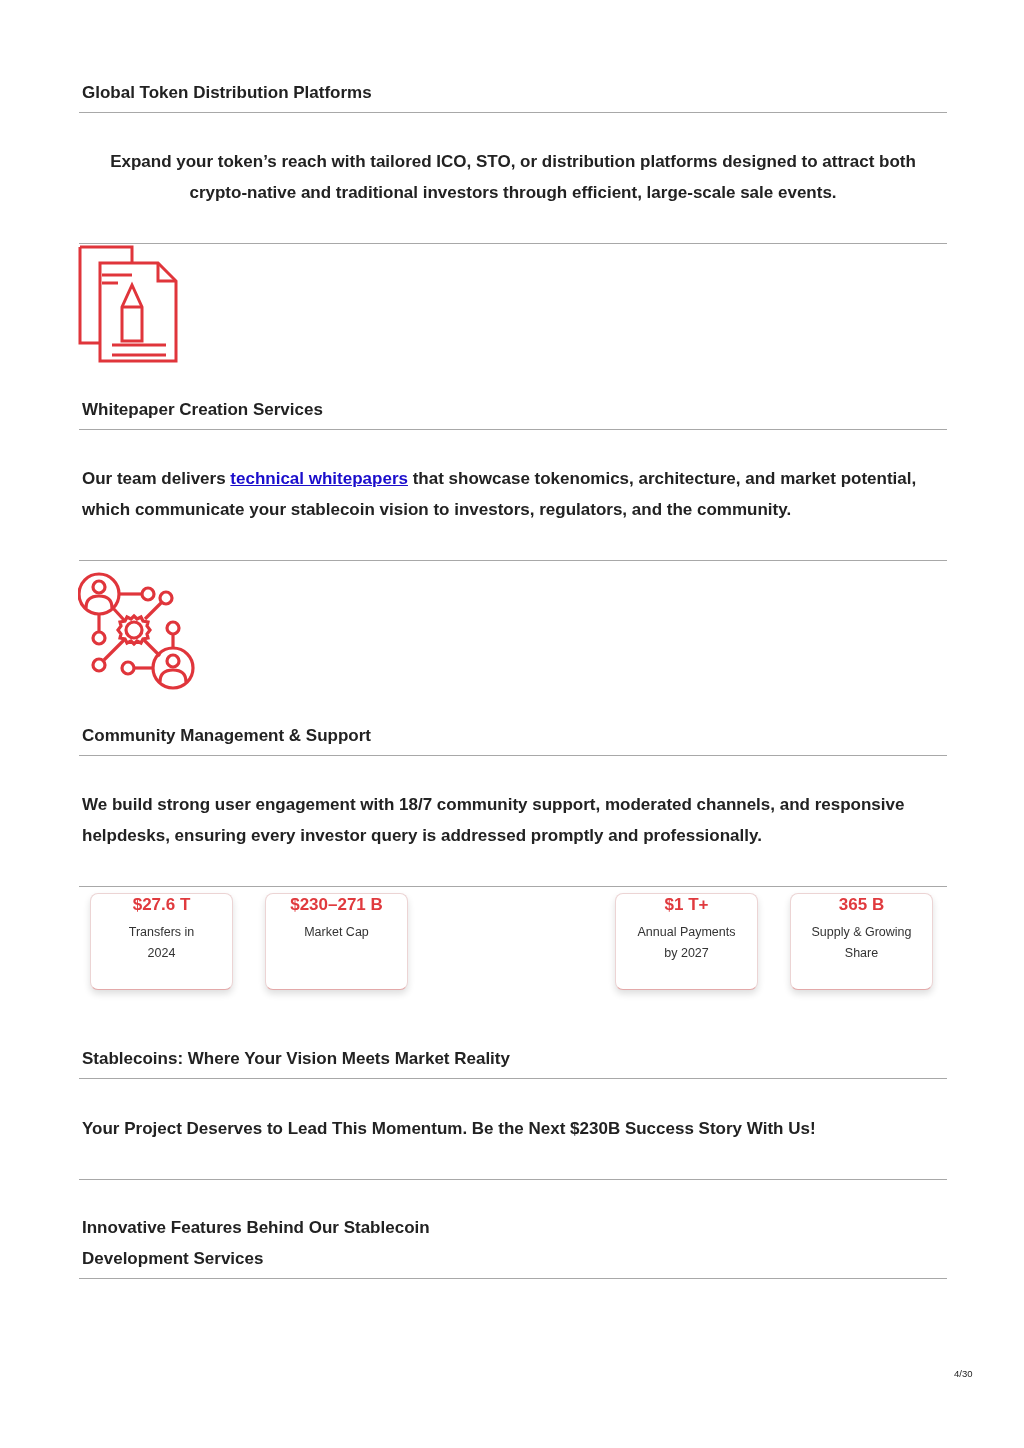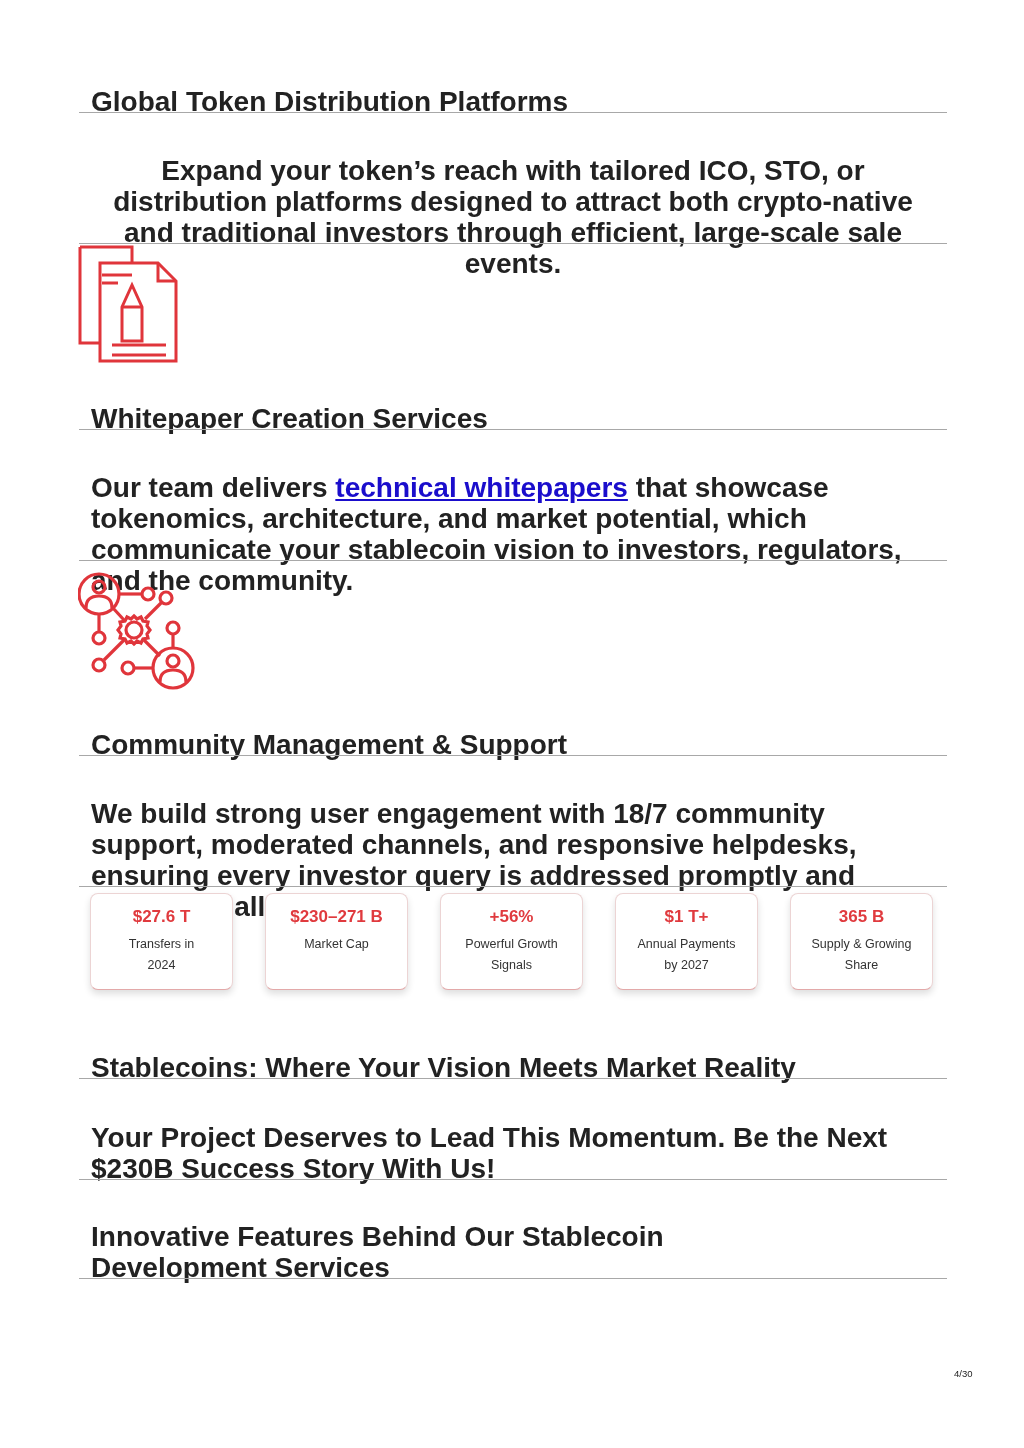--- a/index.html
+++ b/index.html
@@ -1,27 +1,27 @@
 <!DOCTYPE html>
 <html><head>
 <meta charset="utf-8">
 <style>
   html, body { margin: 0; padding: 0; background: #ffffff; }
   body { width: 1024px; height: 1448px; position: relative; overflow: hidden;
          font-family: "Liberation Sans", sans-serif; color: #222222; }
   .block { position: absolute; left: 79px; width: 868px; }
-  .h { font-weight: bold; font-size: 28px; line-height: 31px; margin: 12px; }
+  .h { font-weight: bold; font-size: 17px; line-height: 31px; margin: 3px; }
   .rule { position: absolute; left: 79px; width: 868px; height: 0; border-top: 1.5px solid #a8a8a8; }
   a.link { color: #1a0dcc; text-decoration: underline; }
   .icon { position: absolute; left: 78px; }
   .stats { position: absolute; left: 90px; top: 893px; width: 846px; height: 100px; }
   .card { position: absolute; top: 0; width: 143px; height: 97px; background: #fff;
           border: 1px solid #ecd4d4; border-bottom-color: #e3a9a9; border-radius: 8px;
           box-shadow: 0 4px 7px rgba(0,0,0,0.13); text-align: center; box-sizing: border-box; }
-  .card .val { color: #e03a3e; font-weight: bold; font-size: 17px; margin-top: 12px; line-height: 22px; }
+  .card .val { color: #e03a3e; font-weight: bold; font-size: 17px; margin-top: 0; line-height: 22px; }
   .card .lbl { color: #333; font-size: 12.5px; line-height: 21px; margin-top: 6px; padding: 0 6px; }
   .pagenum { position: absolute; left: 954px; top: 1368px; font-size: 9.5px; color: #222; }
 </style>
 </head>
 <body>
 
 <div class="block" style="top:74px;">
   <p class="h">Global Token Distribution Platforms</p>
 </div>
 <div class="rule" style="top:112px;"></div>
@@ -95,24 +95,20 @@
 
 <div class="stats">
   <div class="card" style="left:0px;">
     <div class="val">$27.6 T</div>
     <div class="lbl"><span>Transfers in</span><br><span>2024</span></div>
   </div>
   <div class="card" style="left:175px;">
     <div class="val">$230–271 B</div>
     <div class="lbl"><span>Market Cap</span><br><span></span></div>
   </div>
-  <div class="card" style="left:350px;">
-    <div class="val">+56%</div>
-    <div class="lbl"><span>Powerful Growth</span><br><span>Signals</span></div>
-  </div>
   <div class="card" style="left:525px;">
     <div class="val">$1 T+</div>
     <div class="lbl"><span>Annual Payments</span><br><span>by 2027</span></div>
   </div>
   <div class="card" style="left:700px;">
     <div class="val">365 B</div>
     <div class="lbl"><span>Supply &amp; Growing</span><br><span>Share</span></div>
   </div>
 </div>
 

